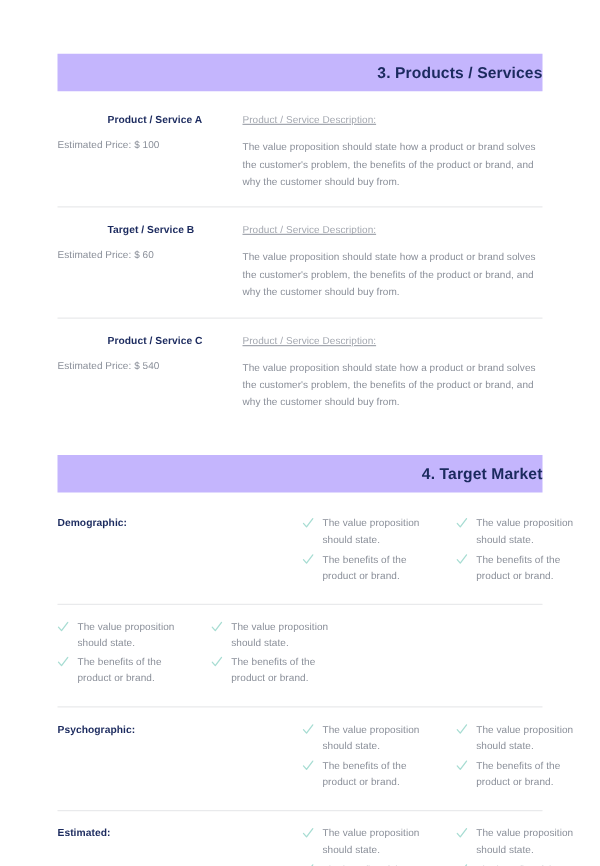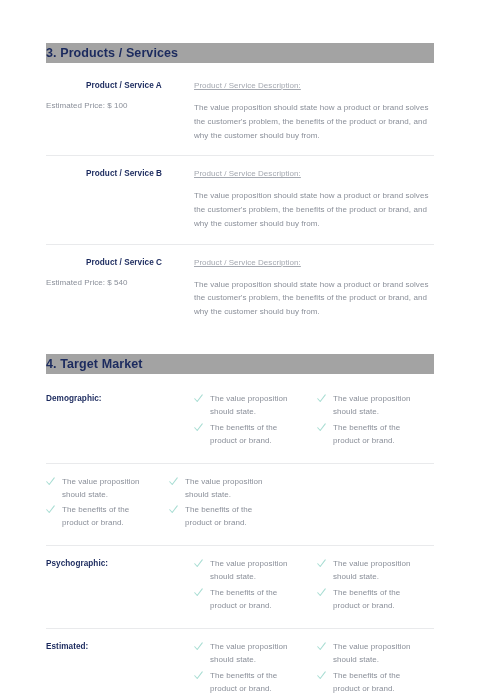--- a/index.html
+++ b/index.html
@@ -17,25 +17,25 @@
     position: relative;
     width: 480px;
     height: 693px;
     background: #ffffff;
     box-sizing: border-box;
     padding: 43px 46px 0 46px;
   }
 
   
   .section-band {
-    background: #a3a3a3;
-    height: 20px;
+    background: #c4b5fd;
+    height: 30px;
     display: flex;
     align-items: center;
-    justify-content: flex-start;
+    justify-content: flex-end;
   }
   .section-band-title {
     color: #1b2a5e;
     font-size: 12.5px;
     font-weight: bold;
     letter-spacing: 0.1px;
   }
 
   
   .products {
@@ -88,20 +88,21 @@
   .target-band-wrap {
     margin-top: 22px;
   }
   .target {
     margin-top: 19px;
   }
   .target-row {
     display: flex;
     align-items: flex-start;
     padding-bottom: 12px;
+    gap: 48px;
   }
   .target-row + .target-row {
     border-top: 1px solid #e9eaec;
     padding-top: 12px;
   }
   .target-label {
     width: 148px;
     flex: 0 0 148px;
     color: #1b2a5e;
     font-size: 8.2px;
@@ -159,21 +160,22 @@
         <div class="product-price">Estimated Price: $ 100</div>
       </div>
       <div class="product-right">
         <div class="product-desc-label">Product / Service Description:</div>
         <div class="product-desc-body">The value proposition should state how a product or brand solves the customer's problem, the benefits of the product or brand, and why the customer should buy from.</div>
       </div>
     </div>
 
     <div class="product-row">
       <div class="product-left">
-        <div class="product-name">Product / Service B</div>
+        <div class="product-name">Target / Service B</div>
+        <div class="product-price">Estimated Price: $ 60</div>
       </div>
       <div class="product-right">
         <div class="product-desc-label">Product / Service Description:</div>
         <div class="product-desc-body">The value proposition should state how a product or brand solves the customer's problem, the benefits of the product or brand, and why the customer should buy from.</div>
       </div>
     </div>
 
     <div class="product-row">
       <div class="product-left">
         <div class="product-name">Product / Service C</div>

